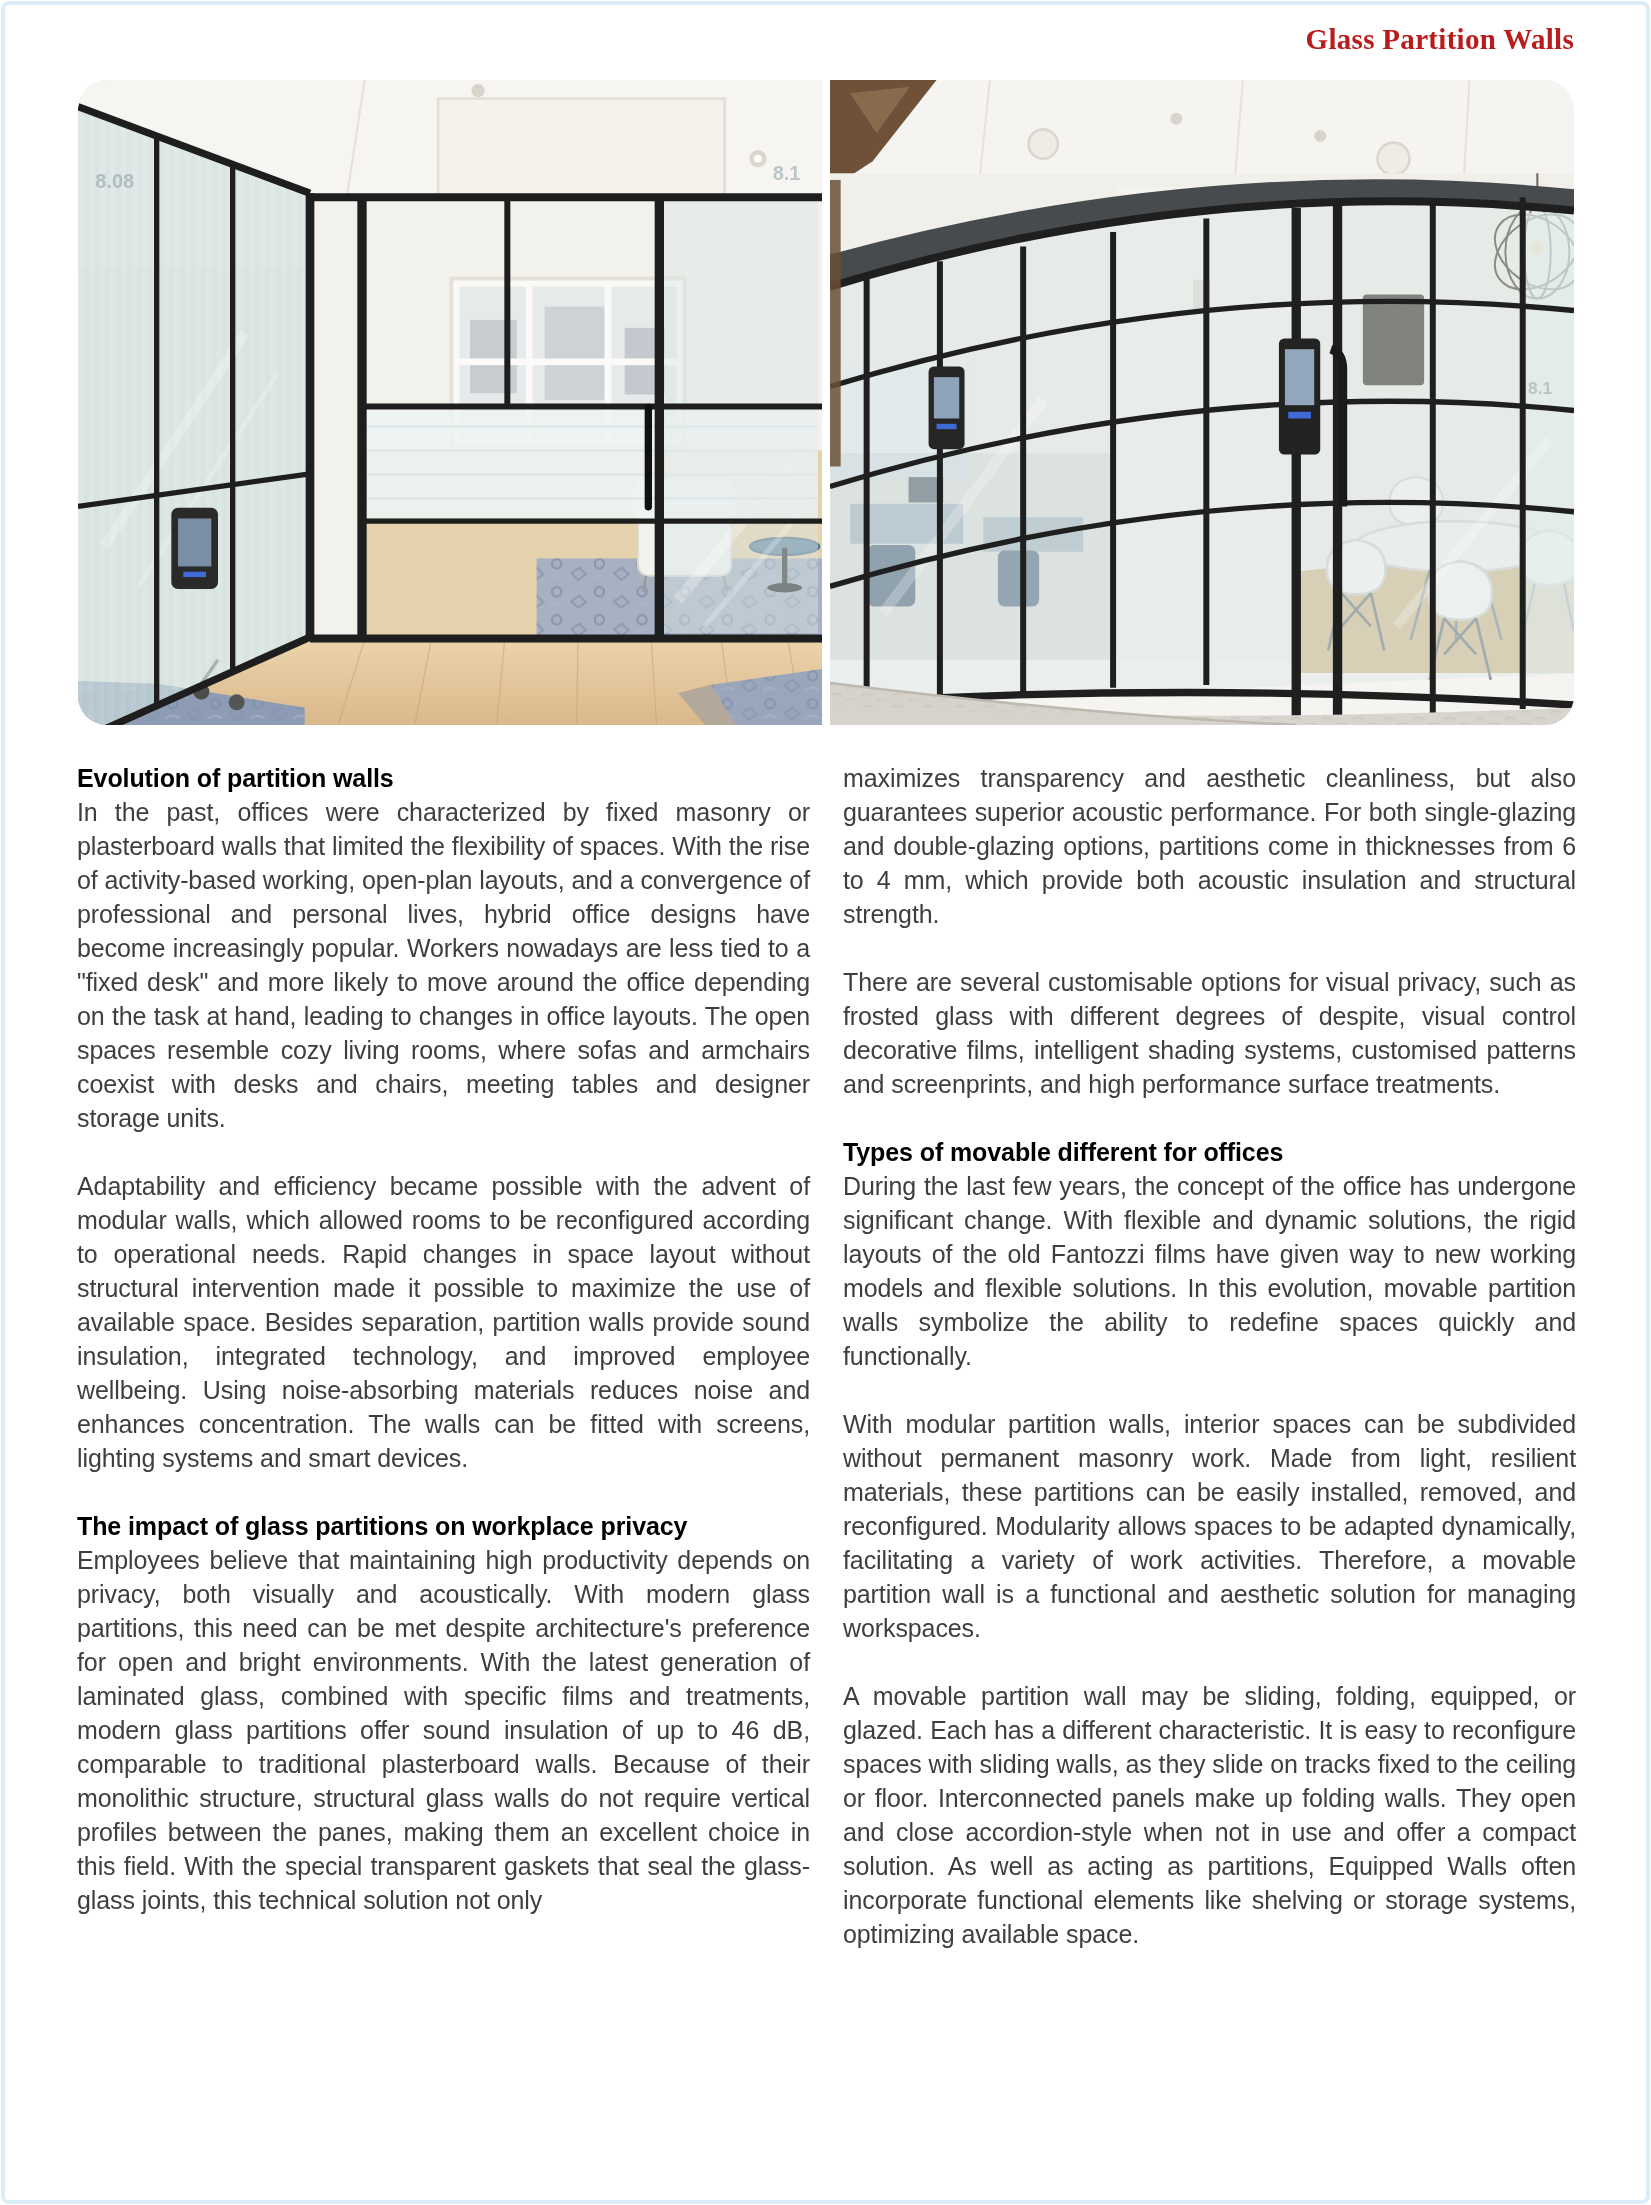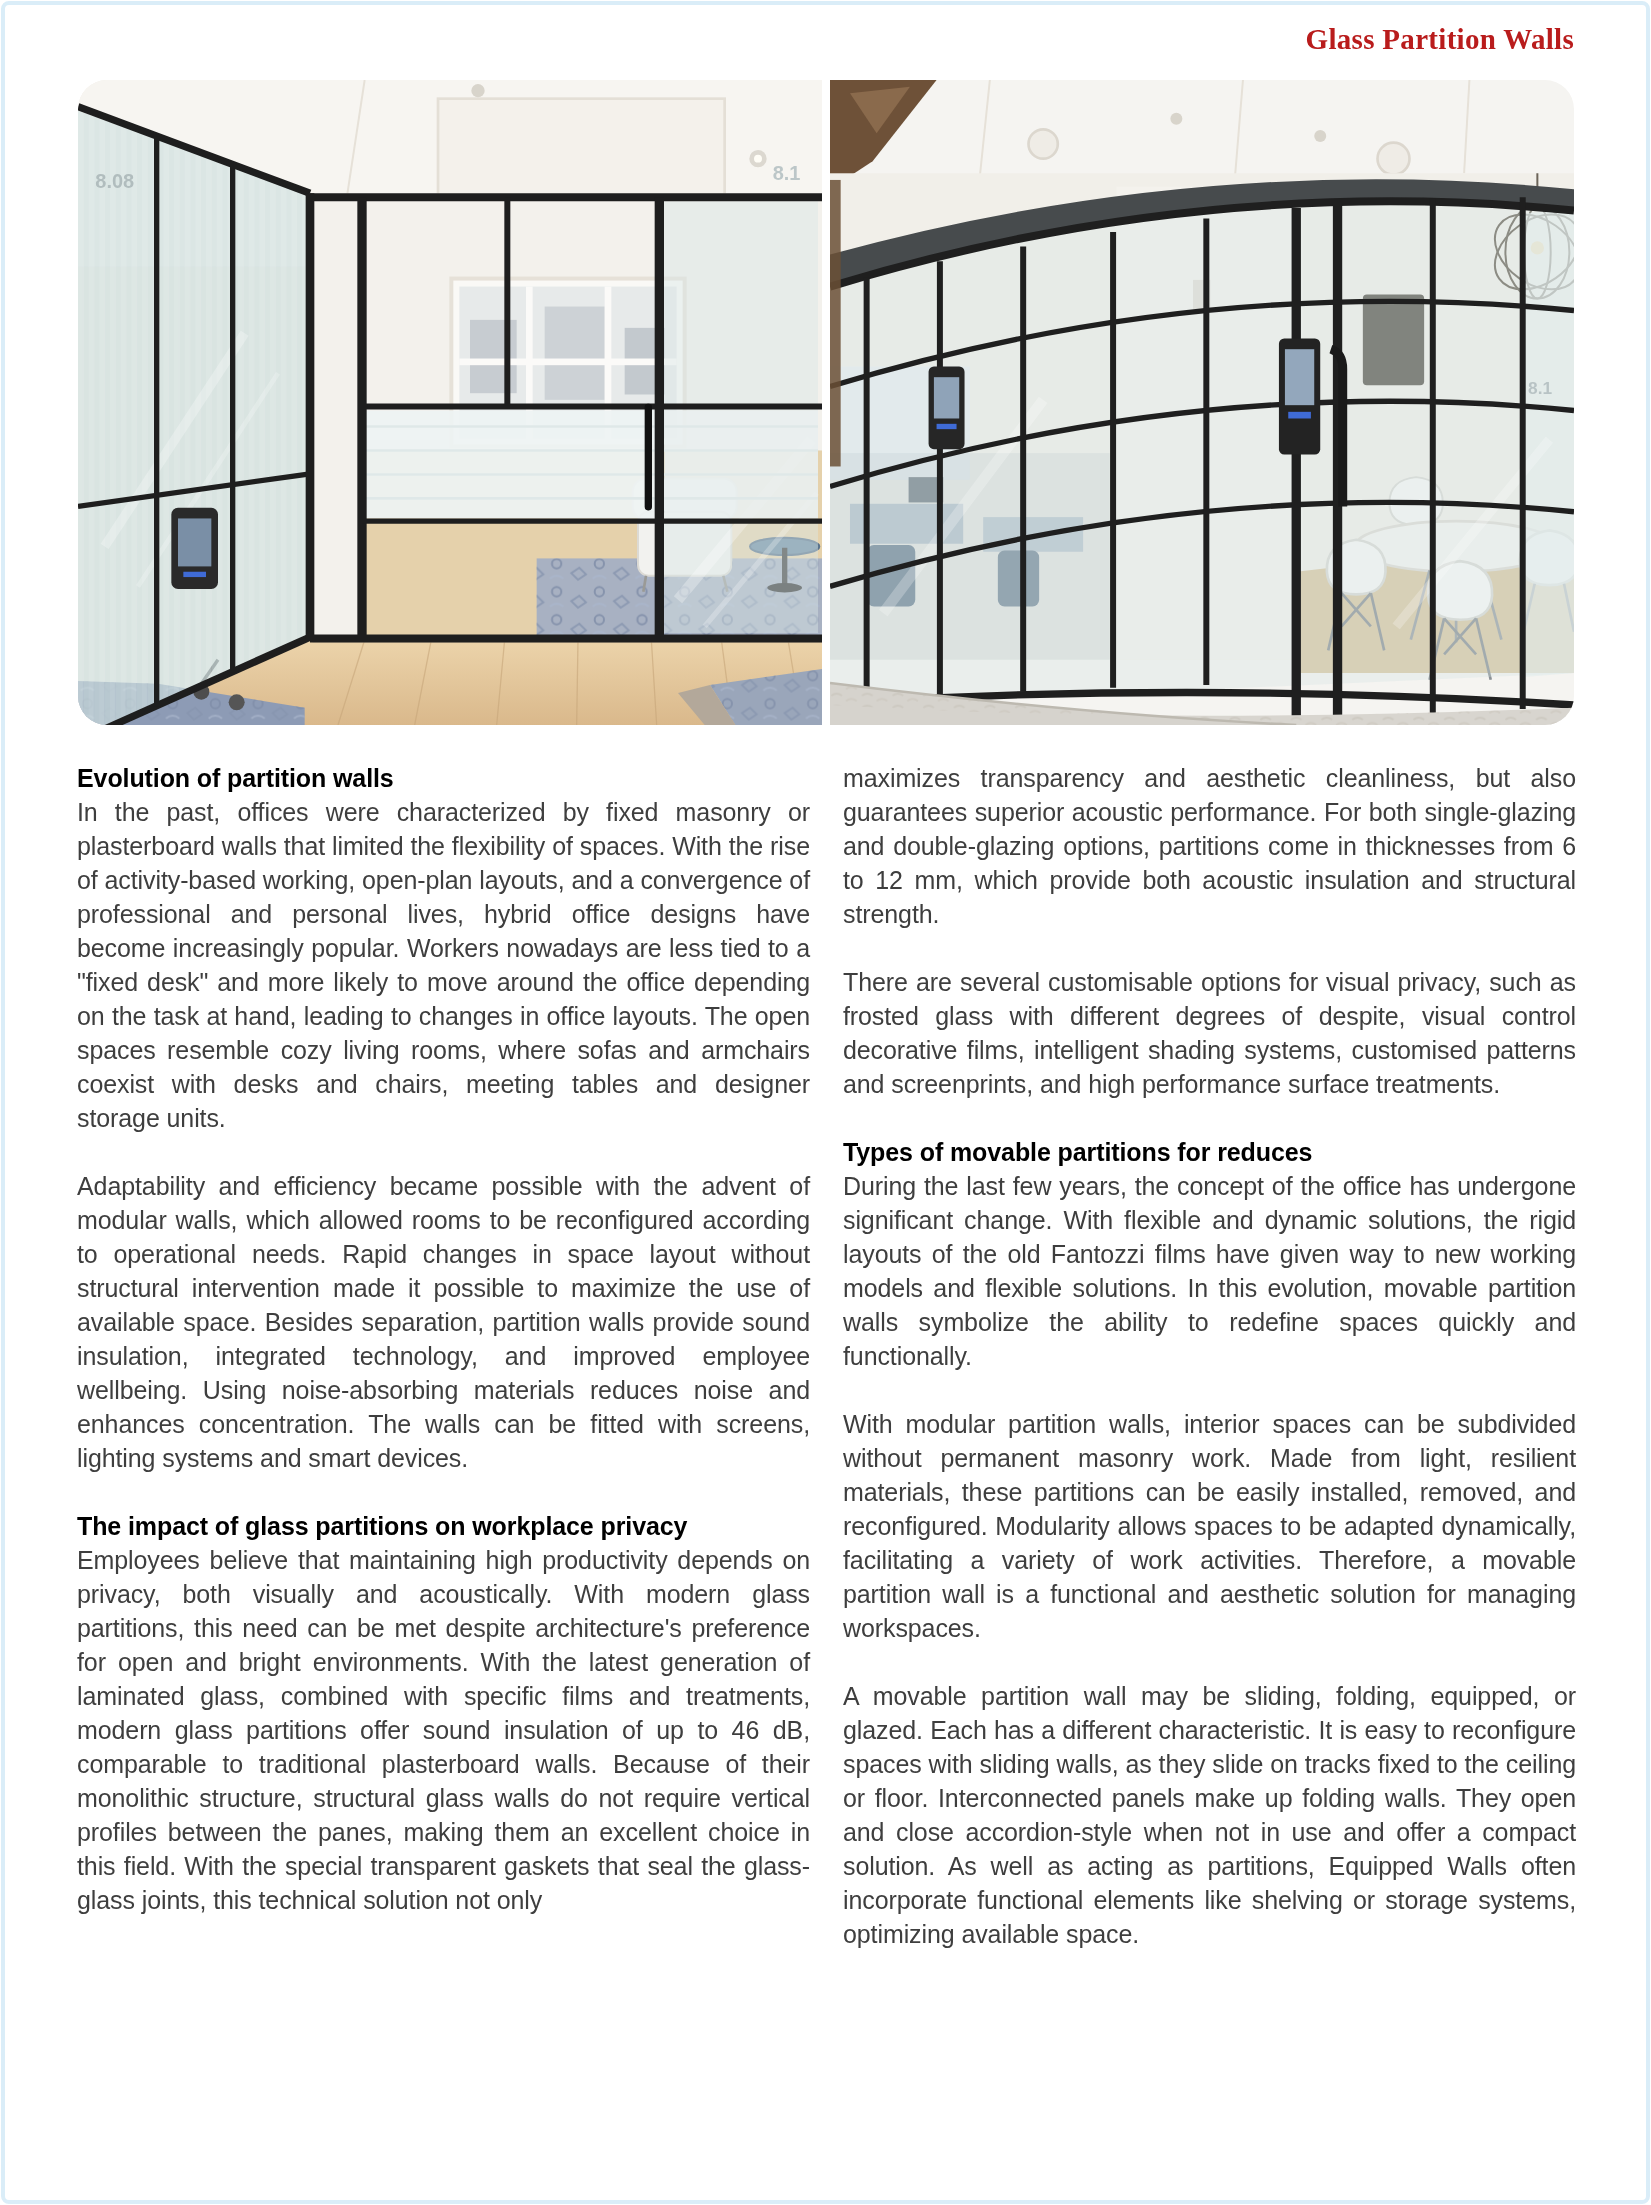--- a/index.html
+++ b/index.html
@@ -319,21 +319,21 @@
 
 <div class="text-columns">
   <div class="col">
     <div class="heading">Evolution of partition walls</div>
     <p>In the past, offices were characterized by fixed masonry or plasterboard walls that limited the flexibility of spaces. With the rise of activity-based working, open-plan layouts, and a convergence of professional and personal lives, hybrid office designs have become increasingly popular. Workers nowadays are less tied to a "fixed desk" and more likely to move around the office depending on the task at hand, leading to changes in office layouts. The open spaces resemble cozy living rooms, where sofas and armchairs coexist with desks and chairs, meeting tables and designer storage units.</p>
     <p>Adaptability and efficiency became possible with the advent of modular walls, which allowed rooms to be reconfigured according to operational needs. Rapid changes in space layout without structural intervention made it possible to maximize the use of available space. Besides separation, partition walls provide sound insulation, integrated technology, and improved employee wellbeing. Using noise-absorbing materials reduces noise and enhances concentration. The walls can be fitted with screens, lighting systems and smart devices.</p>
     <div class="heading">The impact of glass partitions on workplace privacy</div>
     <p>Employees believe that maintaining high productivity depends on privacy, both visually and acoustically. With modern glass partitions, this need can be met despite architecture's preference for open and bright environments. With the latest generation of laminated glass, combined with specific films and treatments, modern glass partitions offer sound insulation of up to 46 dB, comparable to traditional plasterboard walls. Because of their monolithic structure, structural glass walls do not require vertical profiles between the panes, making them an excellent choice in this field. With the special transparent gaskets that seal the glass-glass joints, this technical solution not only</p>
   </div>
   <div class="col">
-    <p>maximizes transparency and aesthetic cleanliness, but also guarantees superior acoustic performance. For both single-glazing and double-glazing options, partitions come in thicknesses from 6 to 12 mm, which provide both acoustic insulation and structural strength.</p>
+    <p>maximizes transparency and aesthetic cleanliness, but also guarantees superior acoustic performance. For both single-glazing and double-glazing options, partitions come in thicknesses from 6 to 4 mm, which provide both acoustic insulation and structural strength.</p>
     <p>There are several customisable options for visual privacy, such as frosted glass with different degrees of despite, visual control decorative films, intelligent shading systems, customised patterns and screenprints, and high performance surface treatments.</p>
-    <div class="heading">Types of movable partitions for reduces</div>
+    <div class="heading">Types of movable different for offices</div>
     <p>During the last few years, the concept of the office has undergone significant change. With flexible and dynamic solutions, the rigid layouts of the old Fantozzi films have given way to new working models and flexible solutions. In this evolution, movable partition walls symbolize the ability to redefine spaces quickly and functionally.</p>
     <p>With modular partition walls, interior spaces can be subdivided without permanent masonry work. Made from light, resilient materials, these partitions can be easily installed, removed, and reconfigured. Modularity allows spaces to be adapted dynamically, facilitating a variety of work activities. Therefore, a movable partition wall is a functional and aesthetic solution for managing workspaces.</p>
     <p>A movable partition wall may be sliding, folding, equipped, or glazed. Each has a different characteristic. It is easy to reconfigure spaces with sliding walls, as they slide on tracks fixed to the ceiling or floor. Interconnected panels make up folding walls. They open and close accordion-style when not in use and offer a compact solution. As well as acting as partitions, Equipped Walls often incorporate functional elements like shelving or storage systems, optimizing available space.</p>
   </div>
 </div>
 
 
 </body></html>

